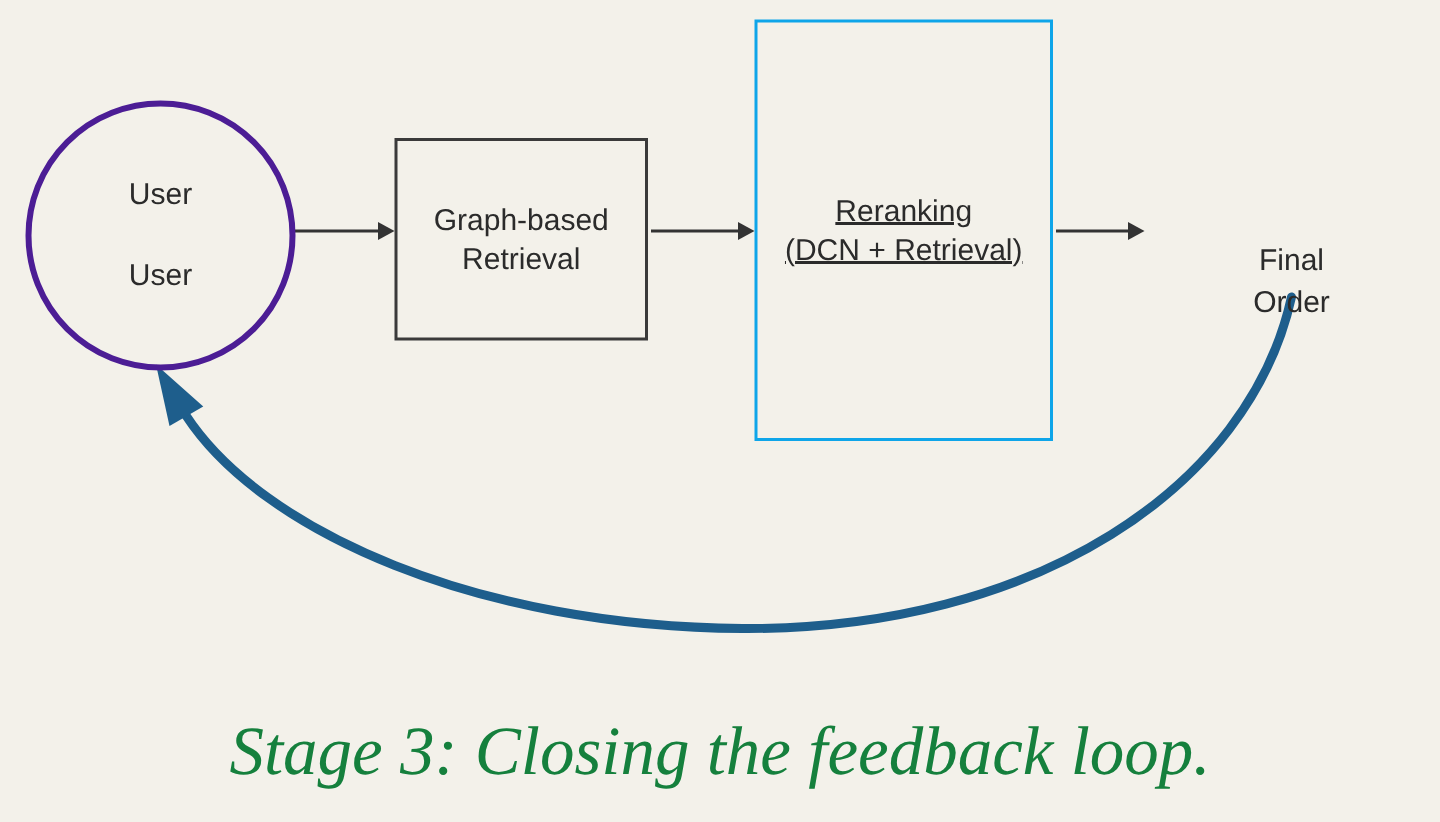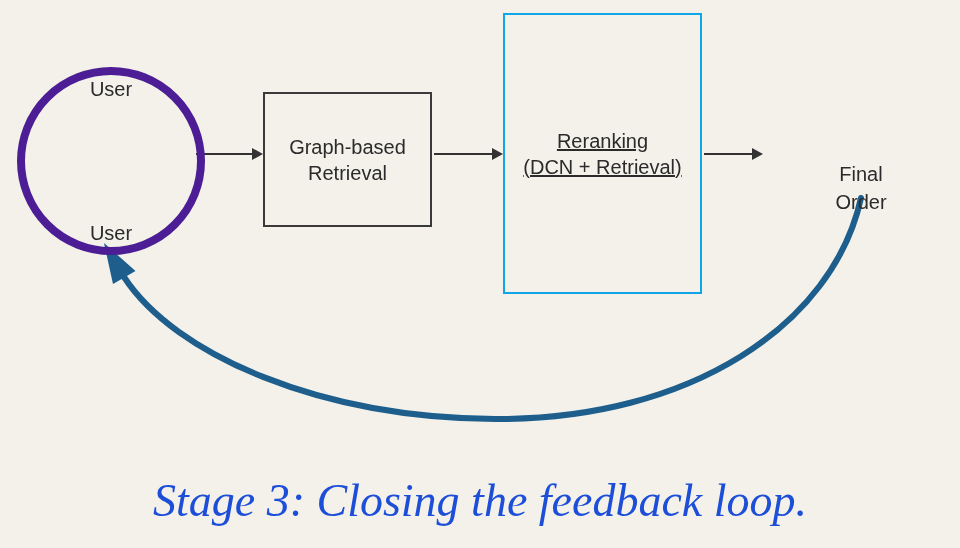--- a/index.html
+++ b/index.html
@@ -30,23 +30,22 @@
     align-items: center;
     justify-content: center;
     text-align: center;
     font-size: 20px;
     line-height: 26px;
     color: #2b2b2b;
   }
   .circle-node {
     left: 17px; top: 67px;
     width: 172px; height: 172px;
-    border: 8px solid #4c1d95;
+    border: 4px solid #4c1d95;
     border-radius: 50%;
-    gap: 45px;
   }
   .circle-node .spacer { height: 28px; }
   .box-retrieval {
     left: 263px; top: 92px;
     width: 165px; height: 131px;
     border: 2px solid #3a3a3a;
   }
   .box-reranking {
     left: 503px; top: 13px;
     width: 195px; height: 277px;
@@ -62,21 +61,21 @@
   .caption {
     position: absolute;
     left: 0; right: 0;
     top: 474px;
     z-index: 2;
     text-align: center;
     font-family: "Liberation Serif", serif;
     font-style: italic;
     font-size: 46px;
     line-height: 54px;
-    color: #1d4ed8;
+    color: #15803d;
   }
 </style>
 </head>
 <body>
 
 <div class="canvas">
 
   <svg class="overlay" viewBox="0 0 960 548" xmlns="http://www.w3.org/2000/svg">
 
     <g>

